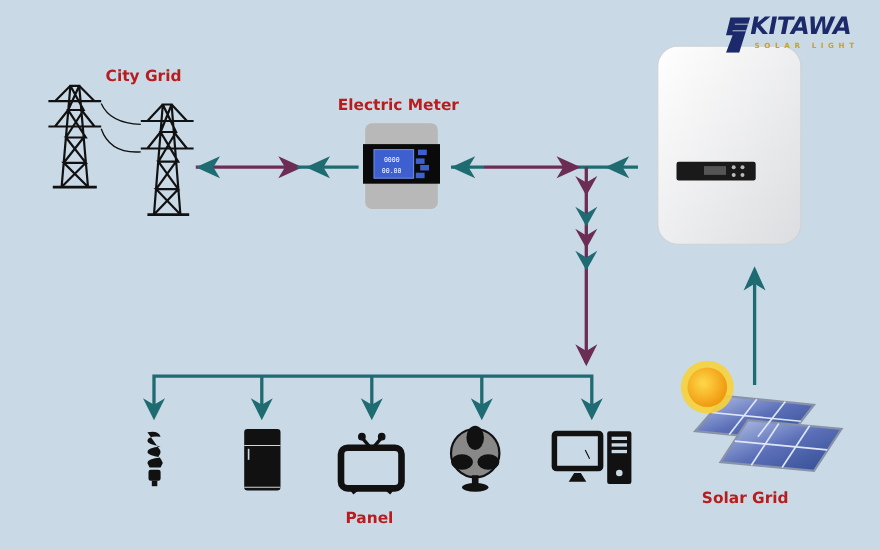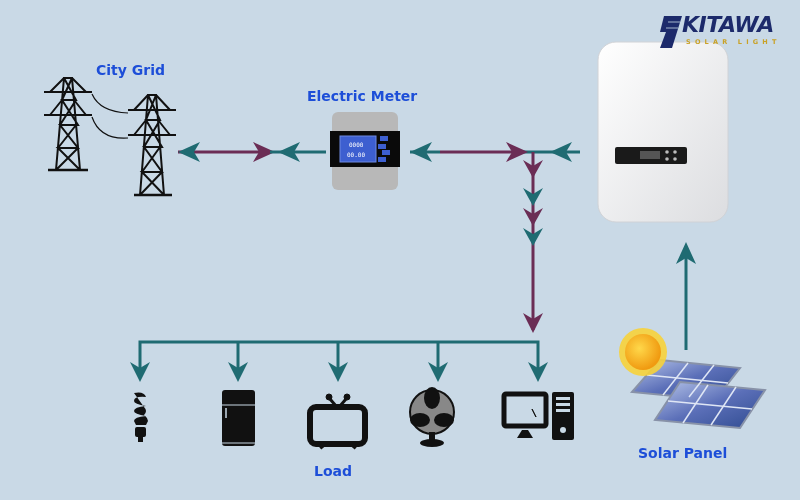--- a/index.html
+++ b/index.html
@@ -1,19 +1,19 @@
 <!DOCTYPE html>
 <html><head>
 <meta charset="utf-8">
 <style>
   html, body { margin:0; padding:0; }
   body { width:800px; height:500px; overflow:hidden; background:#c9d9e6; font-family:"DejaVu Sans", sans-serif; }
   #stage { position:relative; width:800px; height:500px; }
   svg { position:absolute; left:0; top:0; }
-  .lbl { position:absolute; font-family:"DejaVu Sans", sans-serif; font-weight:bold; color:#1d4ed8; white-space:nowrap; }
+  .lbl { position:absolute; font-family:"DejaVu Sans", sans-serif; font-weight:bold; color:#b91c1c; white-space:nowrap; }
   .logo { position:absolute; left:658px; top:14px; }
   .logo-main { position:absolute; left:24px; top:-2px; font-family:"DejaVu Sans", sans-serif; font-weight:bold; font-style:italic; font-size:22px; color:#1c2a6b; letter-spacing:-0.5px; }
   .logo-sub { position:absolute; left:28px; top:24px; font-family:"DejaVu Sans", sans-serif; font-size:6.5px; color:#c9a227; letter-spacing:4.2px; font-weight:bold; white-space:nowrap;text-align:right; }
 </style>
 </head>
 <body>
 
 <div id="stage">
 <svg width="800" height="500" viewBox="0 0 800 500">
   <defs>
@@ -172,15 +172,15 @@
       <polygon points="6,2 24,2 14,34 2,34 8,18 2,18" fill="#1c2a6b"></polygon>
       <line x1="10" y1="8" x2="22" y2="8" stroke="#c9d9e6" stroke-width="0.8"></line>
       <line x1="8" y1="14" x2="20" y2="14" stroke="#c9d9e6" stroke-width="0.8"></line>
     </svg>
     <span class="logo-main">KITAWA</span>
     <span class="logo-sub">SOLAR LIGHT</span>
   </div>
 
   <div class="lbl" style="left:96px;top:62px;font-size:14px;">City Grid</div>
   <div class="lbl" style="left:307px;top:88px;font-size:14px;">Electric Meter</div>
-  <div class="lbl" style="left:638px;top:445px;font-size:14px;">Solar Panel</div>
-  <div class="lbl" style="left:314px;top:463px;font-size:14px;">Load</div>
+  <div class="lbl" style="left:638px;top:445px;font-size:14px;">Solar Grid</div>
+  <div class="lbl" style="left:314px;top:463px;font-size:14px;">Panel</div>
 </div>
 
 </body></html>

